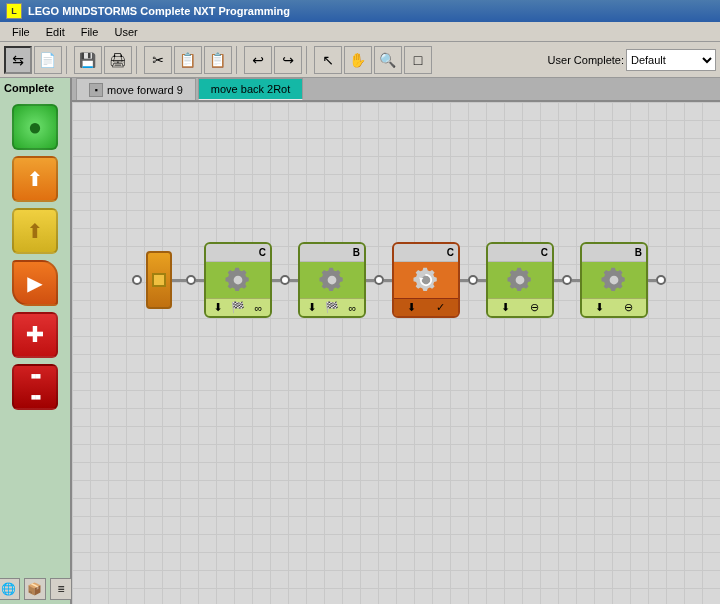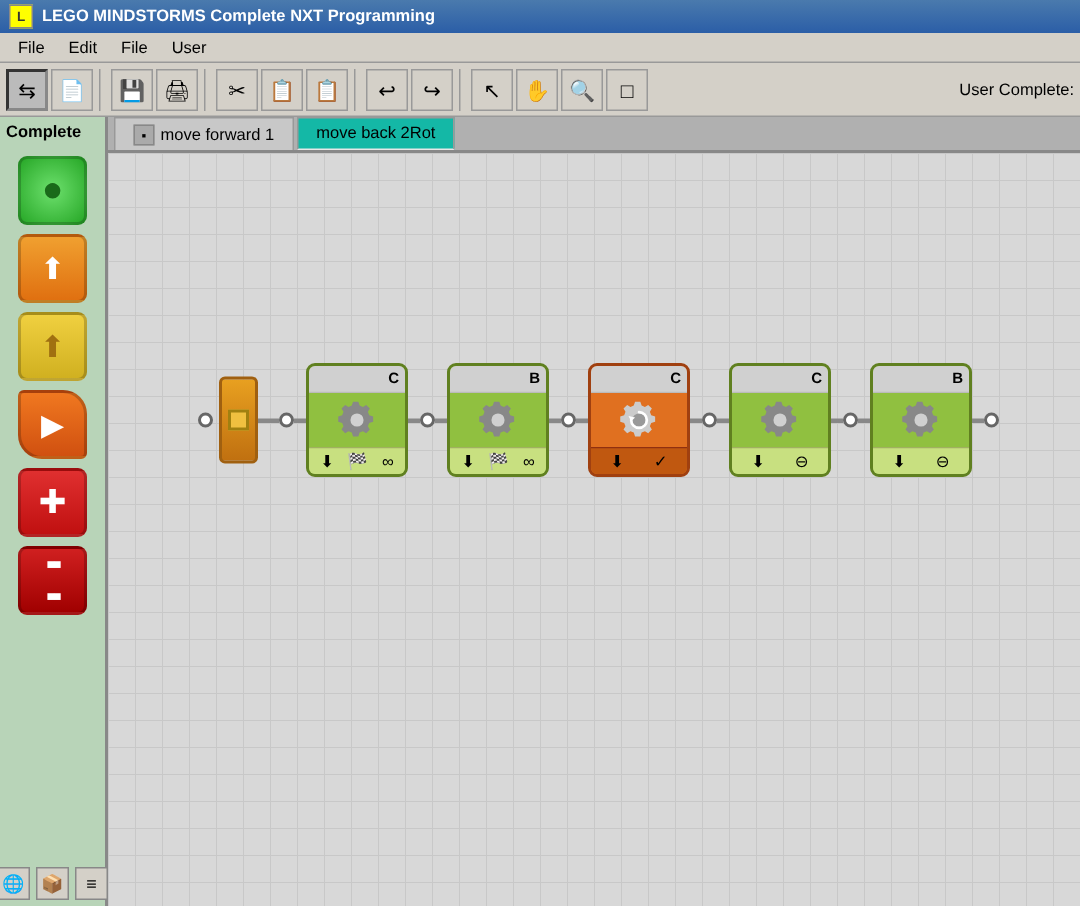--- a/index.html
+++ b/index.html
@@ -287,20 +287,23 @@
   <div class="toolbar-btn">📋</div>
   <div class="toolbar-separator"></div>
   <div class="toolbar-btn">↩</div>
   <div class="toolbar-btn">↪</div>
   <div class="toolbar-separator"></div>
   <div class="toolbar-btn">↖</div>
   <div class="toolbar-btn">✋</div>
   <div class="toolbar-btn">🔍</div>
   <div class="toolbar-btn">□</div>
   <span class="toolbar-profile-label">User Complete:</span>
+  <select class="toolbar-profile-select">
+    <option>Default</option>
+  </select>
 </div>
 
 <div id="main-area">
 
   <div id="sidebar">
     <span id="sidebar-label">Complete</span>
 
     <div class="sidebar-block sb-green">
       <span style="font-size:24px; color:#1a6a1a;">●</span>
     </div>
@@ -325,21 +328,21 @@
       <div class="sb-bottom-btn">📦</div>
       <div class="sb-bottom-btn">≡</div>
     </div>
   </div>
 
   <div id="content-area">
 
     <div id="tabs">
       <div class="tab">
         <div class="tab-close-btn">▪</div>
-        <span>move forward 1</span>
+        <span>move forward 9</span>
       </div>
       <div class="tab active">
         <span>move back 2Rot</span>
       </div>
     </div>
 
     <div id="canvas-area">
 
       <div id="blocks-row">
 

